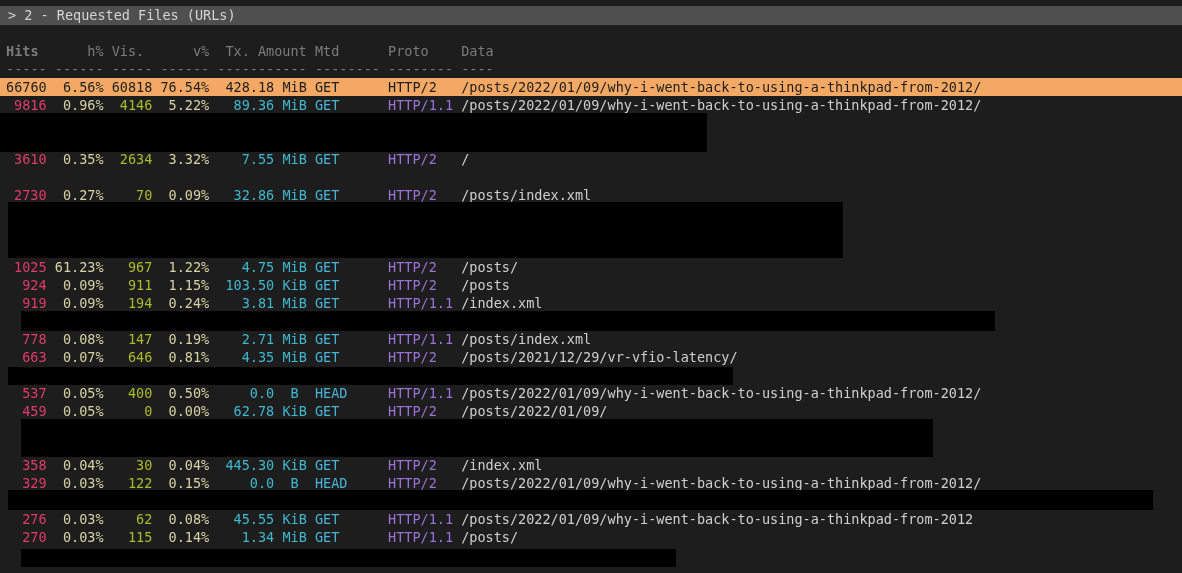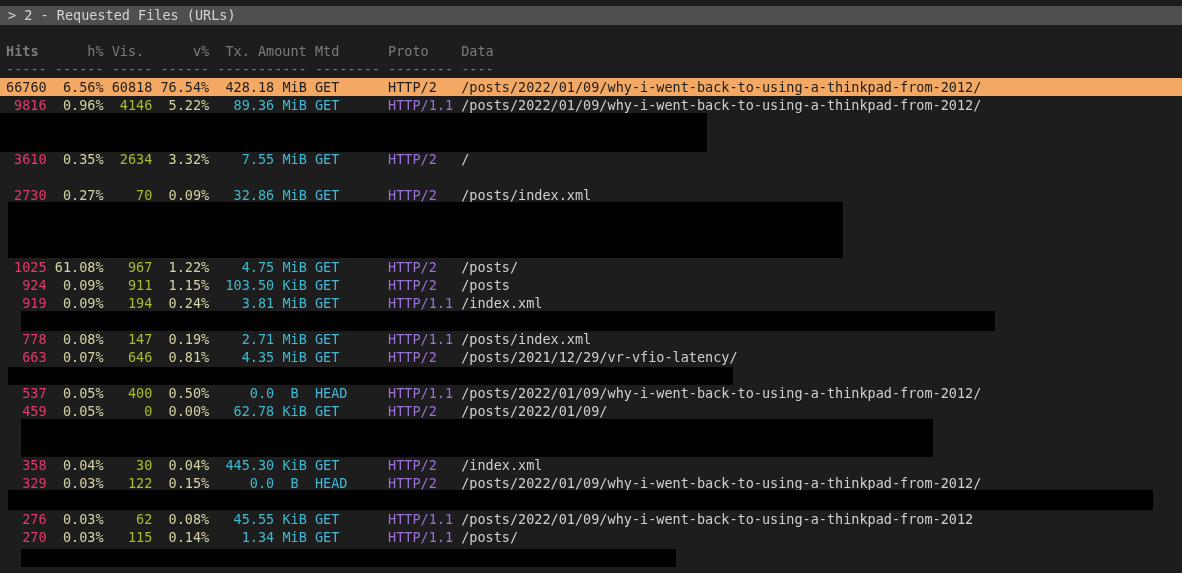--- a/index.html
+++ b/index.html
@@ -65,21 +65,21 @@
   <div class="row header-row"><span class="c-hits">Hits</span> <span class="c-hpct">h%</span> <span class="c-vis">Vis.</span> <span class="c-vpct">v%</span> <span class="c-tx">Tx. Amount</span> <span class="c-mtd">Mtd</span> <span class="c-proto">Proto</span> <span class="c-url">Data</span></div>
 
   <div class="row sep-row"><span class="c-hits">-----</span> <span class="c-hpct">------</span> <span class="c-vis">-----</span> <span class="c-vpct">------</span> <span class="c-tx">-----------</span> <span class="c-mtd">--------</span> <span class="c-proto">--------</span> <span class="c-url">----</span></div>
 
   <div id="rows">
       <div class="row data-row hl" style="top: 78px;"><span class="c-hits">66760</span> <span class="c-hpct">6.56%</span> <span class="c-vis">60818</span> <span class="c-vpct">76.54%</span> <span class="c-txnum">428.18</span> <span class="c-txunit">MiB</span> <span class="c-mtd">GET</span> <span class="c-proto">HTTP/2</span> <span class="c-url">/posts/2022/01/09/why-i-went-back-to-using-a-thinkpad-from-2012/</span></div>
       <div class="row data-row" style="top: 96px;"><span class="c-hits">9816</span> <span class="c-hpct">0.96%</span> <span class="c-vis">4146</span> <span class="c-vpct">5.22%</span> <span class="c-txnum">89.36</span> <span class="c-txunit">MiB</span> <span class="c-mtd">GET</span> <span class="c-proto">HTTP/1.1</span> <span class="c-url">/posts/2022/01/09/why-i-went-back-to-using-a-thinkpad-from-2012/</span></div>
       <div class="row data-row" style="top: 150px;"><span class="c-hits">3610</span> <span class="c-hpct">0.35%</span> <span class="c-vis">2634</span> <span class="c-vpct">3.32%</span> <span class="c-txnum">7.55</span> <span class="c-txunit">MiB</span> <span class="c-mtd">GET</span> <span class="c-proto">HTTP/2</span> <span class="c-url">/</span></div>
       <div class="row data-row" style="top: 168px; margin-top: 44px;"><span class="c-hits">2900</span> <span class="c-hpct">0.28%</span> <span class="c-vis">1215</span> <span class="c-vpct">1.53%</span> <span class="c-txnum">5.35</span> <span class="c-txunit">MiB</span> <span class="c-mtd">GET</span> <span class="c-proto">HTTP/1.1</span> <span class="c-url">/</span></div>
       <div class="row data-row" style="top: 186px;"><span class="c-hits">2730</span> <span class="c-hpct">0.27%</span> <span class="c-vis">70</span> <span class="c-vpct">0.09%</span> <span class="c-txnum">32.86</span> <span class="c-txunit">MiB</span> <span class="c-mtd">GET</span> <span class="c-proto">HTTP/2</span> <span class="c-url">/posts/index.xml</span></div>
-      <div class="row data-row" style="top: 258px;"><span class="c-hits">1025</span> <span class="c-hpct">61.08%</span> <span class="c-vis">967</span> <span class="c-vpct">1.22%</span> <span class="c-txnum">4.75</span> <span class="c-txunit">MiB</span> <span class="c-mtd">GET</span> <span class="c-proto">HTTP/2</span> <span class="c-url">/posts/</span></div>
+      <div class="row data-row" style="top: 258px;"><span class="c-hits">1025</span> <span class="c-hpct">61.23%</span> <span class="c-vis">967</span> <span class="c-vpct">1.22%</span> <span class="c-txnum">4.75</span> <span class="c-txunit">MiB</span> <span class="c-mtd">GET</span> <span class="c-proto">HTTP/2</span> <span class="c-url">/posts/</span></div>
       <div class="row data-row" style="top: 276px;"><span class="c-hits">924</span> <span class="c-hpct">0.09%</span> <span class="c-vis">911</span> <span class="c-vpct">1.15%</span> <span class="c-txnum">103.50</span> <span class="c-txunit">KiB</span> <span class="c-mtd">GET</span> <span class="c-proto">HTTP/2</span> <span class="c-url">/posts</span></div>
       <div class="row data-row" style="top: 294px;"><span class="c-hits">919</span> <span class="c-hpct">0.09%</span> <span class="c-vis">194</span> <span class="c-vpct">0.24%</span> <span class="c-txnum">3.81</span> <span class="c-txunit">MiB</span> <span class="c-mtd">GET</span> <span class="c-proto">HTTP/1.1</span> <span class="c-url">/index.xml</span></div>
       <div class="row data-row" style="top: 330px;"><span class="c-hits">778</span> <span class="c-hpct">0.08%</span> <span class="c-vis">147</span> <span class="c-vpct">0.19%</span> <span class="c-txnum">2.71</span> <span class="c-txunit">MiB</span> <span class="c-mtd">GET</span> <span class="c-proto">HTTP/1.1</span> <span class="c-url">/posts/index.xml</span></div>
       <div class="row data-row" style="top: 348px;"><span class="c-hits">663</span> <span class="c-hpct">0.07%</span> <span class="c-vis">646</span> <span class="c-vpct">0.81%</span> <span class="c-txnum">4.35</span> <span class="c-txunit">MiB</span> <span class="c-mtd">GET</span> <span class="c-proto">HTTP/2</span> <span class="c-url">/posts/2021/12/29/vr-vfio-latency/</span></div>
       <div class="row data-row" style="top: 384px;"><span class="c-hits">537</span> <span class="c-hpct">0.05%</span> <span class="c-vis">400</span> <span class="c-vpct">0.50%</span> <span class="c-txnum">0.0</span> <span class="c-txunit">B</span> <span class="c-mtd">HEAD</span> <span class="c-proto">HTTP/1.1</span> <span class="c-url">/posts/2022/01/09/why-i-went-back-to-using-a-thinkpad-from-2012/</span></div>
       <div class="row data-row" style="top: 402px;"><span class="c-hits">459</span> <span class="c-hpct">0.05%</span> <span class="c-vis">0</span> <span class="c-vpct">0.00%</span> <span class="c-txnum">62.78</span> <span class="c-txunit">KiB</span> <span class="c-mtd">GET</span> <span class="c-proto">HTTP/2</span> <span class="c-url">/posts/2022/01/09/</span></div>
       <div class="row data-row" style="top: 456px;"><span class="c-hits">358</span> <span class="c-hpct">0.04%</span> <span class="c-vis">30</span> <span class="c-vpct">0.04%</span> <span class="c-txnum">445.30</span> <span class="c-txunit">KiB</span> <span class="c-mtd">GET</span> <span class="c-proto">HTTP/2</span> <span class="c-url">/index.xml</span></div>
       <div class="row data-row" style="top: 474px;"><span class="c-hits">329</span> <span class="c-hpct">0.03%</span> <span class="c-vis">122</span> <span class="c-vpct">0.15%</span> <span class="c-txnum">0.0</span> <span class="c-txunit">B</span> <span class="c-mtd">HEAD</span> <span class="c-proto">HTTP/2</span> <span class="c-url">/posts/2022/01/09/why-i-went-back-to-using-a-thinkpad-from-2012/</span></div>
       <div class="row data-row" style="top: 510px;"><span class="c-hits">276</span> <span class="c-hpct">0.03%</span> <span class="c-vis">62</span> <span class="c-vpct">0.08%</span> <span class="c-txnum">45.55</span> <span class="c-txunit">KiB</span> <span class="c-mtd">GET</span> <span class="c-proto">HTTP/1.1</span> <span class="c-url">/posts/2022/01/09/why-i-went-back-to-using-a-thinkpad-from-2012</span></div>
       <div class="row data-row" style="top: 528px;"><span class="c-hits">270</span> <span class="c-hpct">0.03%</span> <span class="c-vis">115</span> <span class="c-vpct">0.14%</span> <span class="c-txnum">1.34</span> <span class="c-txunit">MiB</span> <span class="c-mtd">GET</span> <span class="c-proto">HTTP/1.1</span> <span class="c-url">/posts/</span></div>

